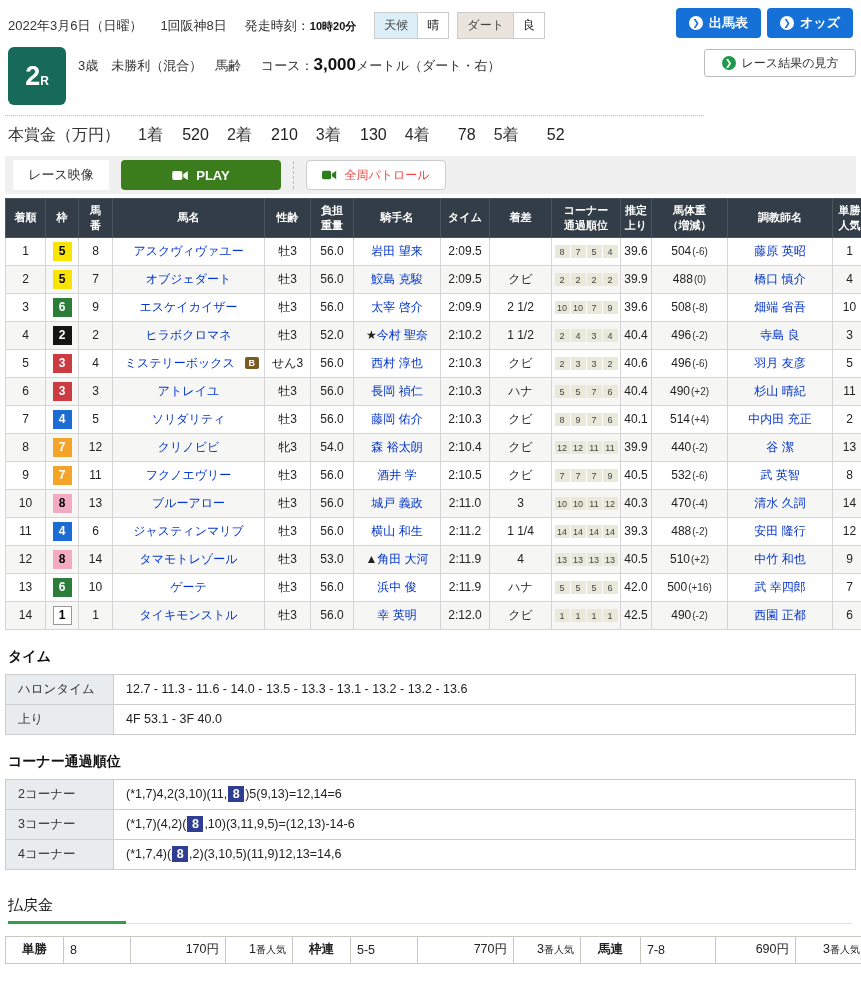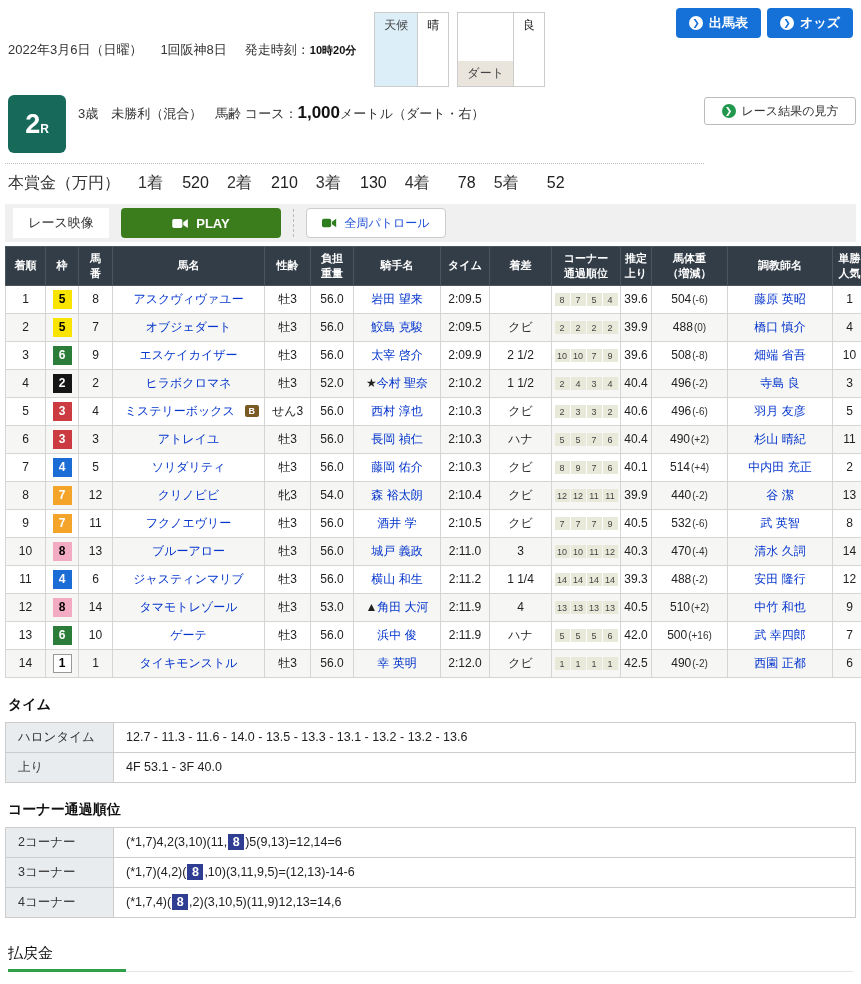--- a/index.html
+++ b/index.html
@@ -11,21 +11,21 @@
 
   
   .topbar { display: flex; justify-content: space-between; align-items: flex-start; padding: 0 3px; }
   .topbar-left { display: flex; align-items: center; gap: 18px; padding-top: 4px; }
   .date-text { font-size: 13px; color: #333; }
   .start-time b { font-size: 11px; color: #111; }
   .cond-wrap { display: flex; gap: 8px; }
   .cond-box { display: inline-flex; border: 1px solid #ccc; font-size: 12px; }
   .cond-label { padding: 4px 9px; color: #444; }
   .cond-label.blue { background: #dceef8; }
-  .cond-label.beige { background: #e9e5dc; margin-top: 48px; }
+  .cond-label.beige { background: #e9e5dc; }
   .cond-value { padding: 4px 9px; background: #fff; border-left: 1px solid #ccc; color: #222; }
   .topbar-right { display: flex; gap: 6px; }
   .btn-blue {
     display: inline-flex; align-items: center; gap: 6px; height: 30px; padding: 0 13px;
     background: #1571d8; color: #fff; font-weight: bold; font-size: 13px; border-radius: 4px; cursor: pointer;
   }
   .circ-ico {
     width: 14px; height: 14px; border-radius: 50%; background: #fff; color: #1571d8;
     font-size: 9px; line-height: 14px; text-align: center; display: inline-block; font-weight: bold;
   }
@@ -53,21 +53,21 @@
   .prize-row { display: flex; align-items: flex-start; padding: 9px 3px 10px 3px; font-size: 16px; color: #333; }
   .prize-pair { display: inline-flex; align-items: baseline; margin-left: 18px; }
   .prize-place { color: #333; }
   .prize-amount { display: inline-block; width: 46px; text-align: right; color: #222; }
 
   
   .video-row { background: #f0f0f0; height: 38px; display: flex; align-items: center; padding-left: 8px; }
   .v-label { width: 96px; height: 30px; background: #fff; display: flex; align-items: center; justify-content: center; font-size: 13px; color: #333; }
   .v-play { width: 160px; height: 30px; margin-left: 12px; background: #3b7d1d; border-radius: 4px; color: #fff; font-weight: bold; font-size: 13px; display: flex; align-items: center; justify-content: center; gap: 7px; cursor: pointer; }
   .v-sep { border-left: 1px dashed #bbb; height: 28px; margin: 0 12px; }
-  .v-patrol { width: 140px; height: 30px; background: #fff; border: 1px solid #ccc; border-radius: 4px; font-size: 12px; color: #1d4ed8; display: flex; align-items: center; justify-content: center; gap: 7px; cursor: pointer; }
+  .v-patrol { width: 140px; height: 30px; background: #fff; border: 1px solid #ccc; border-radius: 4px; font-size: 12px; color: #ef4444; display: flex; align-items: center; justify-content: center; gap: 7px; cursor: pointer; }
 
   
   table.results { width: 861px; border-collapse: collapse; table-layout: fixed; margin-top: 4px; }
   table.results th {
     background: #333d47; color: #fff; font-size: 11px; font-weight: bold;
     border: 1px solid #4a5560; padding: 4px 1px; line-height: 1.35; height: 38px;
   }
   table.results td {
     border: 1px solid #d5d5d5; font-size: 12px; text-align: center; padding: 2px 2px; height: 28px; color: #222;
   }
@@ -142,21 +142,21 @@
 
   <div class="race-header">
     <div class="race-header-left">
       <div class="race-no">
         <span class="n">2</span>
         <span class="r">R</span>
       </div>
       <div>
         <div class="race-sub">
           <span>3歳　未勝利（混合）　馬齢</span>
-          <span style="margin-left:0">コース：</span><span class="dist">1,000</span><span>メートル（ダート・右）</span>
+          <span style="margin-left:16px">コース：</span><span class="dist">3,000</span><span>メートル（ダート・右）</span>
         </div>
       </div>
     </div>
     <div class="race-header-right">
       <a class="btn-line">
         <span class="circ-ico green">❯</span>
         <span>レース結果の見方</span>
       </a>
     </div>
   </div>

